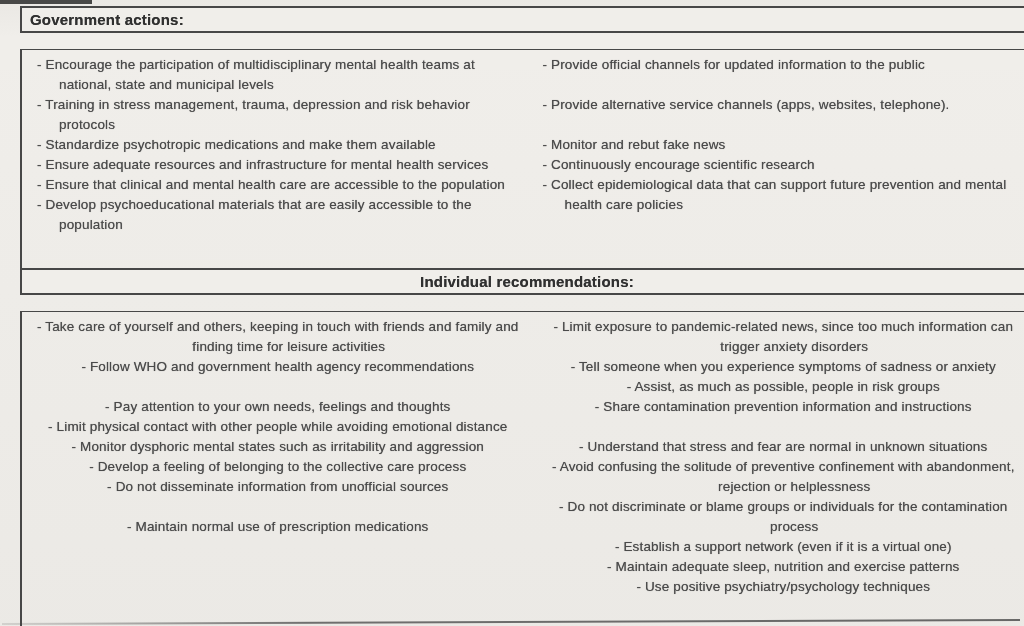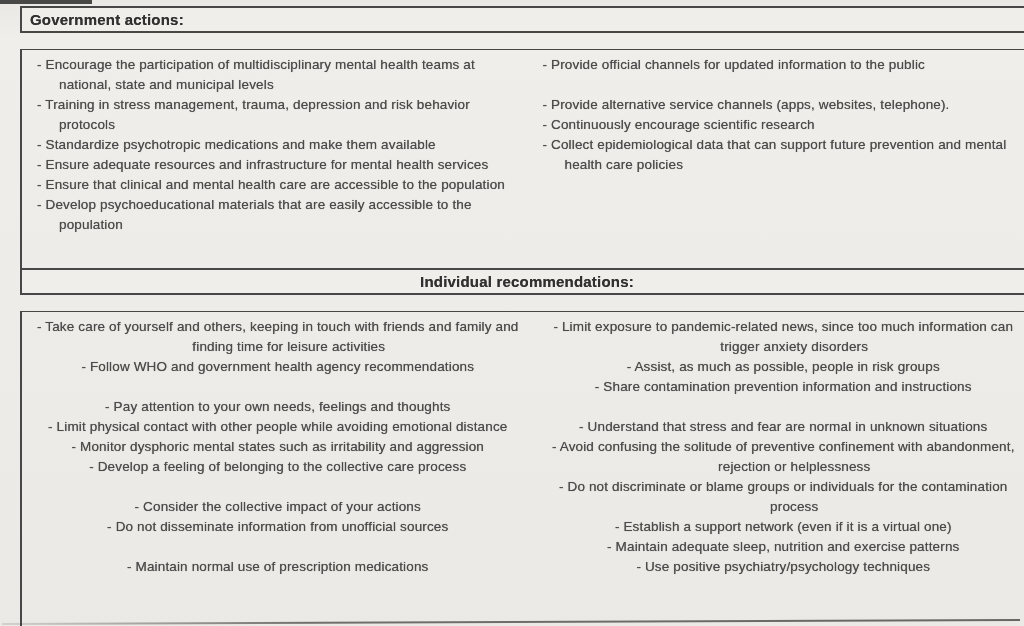--- a/index.html
+++ b/index.html
@@ -90,44 +90,45 @@
           <div class="item">- Encourage the participation of multidisciplinary mental health teams at national, state and municipal levels</div>
           <div class="item">- Training in stress management, trauma, depression and risk behavior protocols</div>
           <div class="item">- Standardize psychotropic medications and make them available</div>
           <div class="item">- Ensure adequate resources and infrastructure for mental health services</div>
           <div class="item">- Ensure that clinical and mental health care are accessible to the population</div>
           <div class="item">- Develop psychoeducational materials that are easily accessible to the population</div>
         </div>
       <div class="col">
           <div class="item">- Provide official channels for updated information to the public</div>
           <div class="item gap">- Provide alternative service channels (apps, websites, telephone).</div>
+          <div class="item gap">- Monitor and rebut fake news</div>
           <div class="item">- Continuously encourage scientific research</div>
           <div class="item">- Collect epidemiological data that can support future prevention and mental health care policies</div>
         </div>
     </div>
   </section>
 
   <section class="table-section sec-2">
     <div class="section-header">
       <span>Individual recommendations:</span>
     </div>
     <div class="section-body">
       <div class="col">
           <div class="item">- Take care of yourself and others, keeping in touch with friends and family and finding time for leisure activities</div>
           <div class="item">- Follow WHO and government health agency recommendations</div>
           <div class="item gap">- Pay attention to your own needs, feelings and thoughts</div>
           <div class="item">- Limit physical contact with other people while avoiding emotional distance</div>
           <div class="item">- Monitor dysphoric mental states such as irritability and aggression</div>
           <div class="item">- Develop a feeling of belonging to the collective care process</div>
-          <div class="item gap">- Consider the collective impact of your actions</div>
           <div class="item">- Do not disseminate information from unofficial sources</div>
           <div class="item gap">- Maintain normal use of prescription medications</div>
         </div>
       <div class="col">
           <div class="item">- Limit exposure to pandemic-related news, since too much information can trigger anxiety disorders</div>
+          <div class="item">- Tell someone when you experience symptoms of sadness or anxiety</div>
           <div class="item">- Assist, as much as possible, people in risk groups</div>
           <div class="item">- Share contamination prevention information and instructions</div>
           <div class="item gap">- Understand that stress and fear are normal in unknown situations</div>
           <div class="item">- Avoid confusing the solitude of preventive confinement with abandonment, rejection or helplessness</div>
           <div class="item">- Do not discriminate or blame groups or individuals for the contamination process</div>
           <div class="item">- Establish a support network (even if it is a virtual one)</div>
           <div class="item">- Maintain adequate sleep, nutrition and exercise patterns</div>
           <div class="item">- Use positive psychiatry/psychology techniques</div>
         </div>
     </div>

